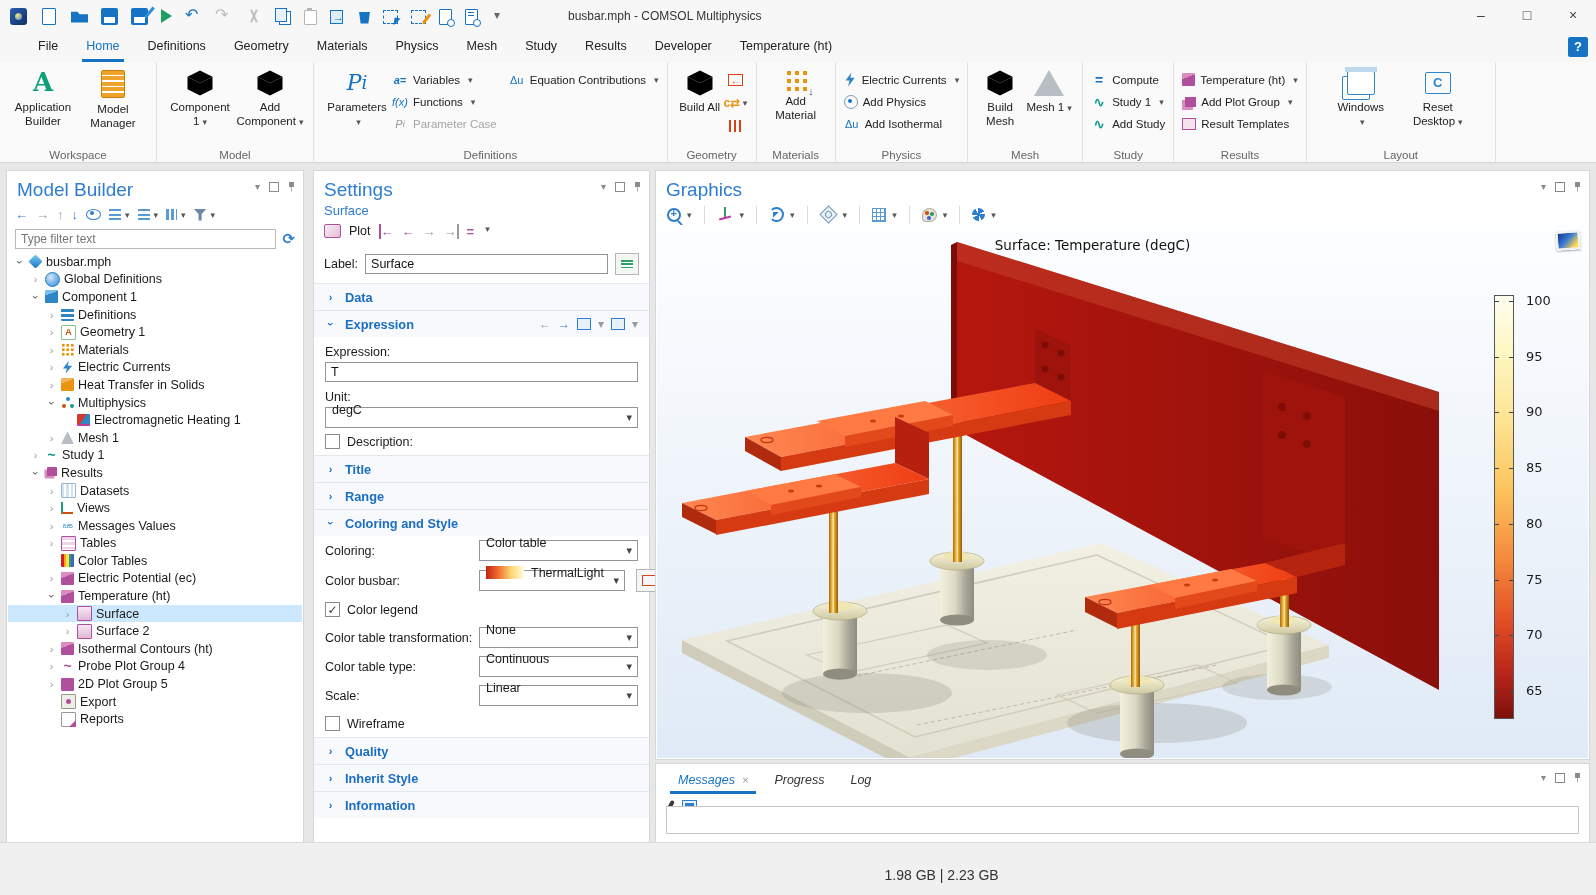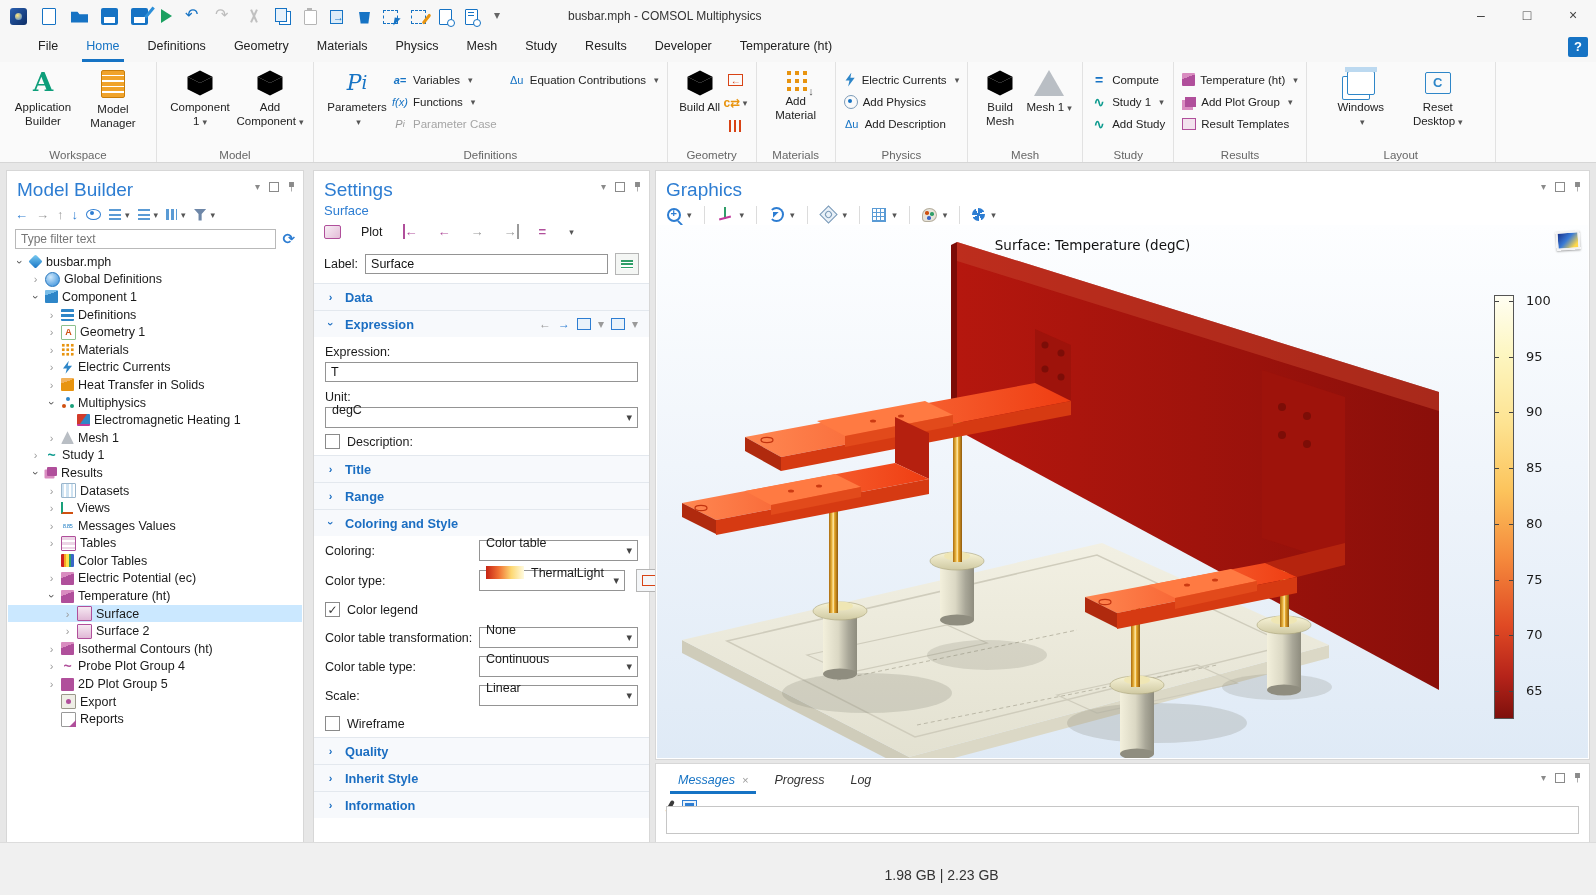--- a/index.html
+++ b/index.html
@@ -146,21 +146,21 @@
   .ic-surface{border:1px solid #b04f9b;background:linear-gradient(#f6e9f2,#e0b8d6);}
   .ic-probe::after{content:"~";color:#b04f9b;font-weight:bold;font-size:14px;}
   .ic-plot2d{background:#b04f9b;}
   .ic-export{border:1px solid #9a988a;background:#efeee6;}
   .ic-export::after{content:"";width:5px;height:5px;border-radius:50%;background:#b04f9b;position:absolute;left:3.5px;top:3.5px;}
   .ic-report{background:#fff;border:1px solid #999;}
   .ic-report::after{content:"";position:absolute;right:-1px;bottom:-1px;width:0;height:0;border-bottom:7px solid #b04f9b;border-left:7px solid transparent;}
 
   
   .st-sub{color:#2d7dd2;font-size:13px;padding:0 10px 2px 10px;}
-  .pt-row{display:flex;align-items:center;gap:20px;padding:4px 10px 6px 10px;font-size:12.5px;}
+  .pt-row{display:flex;gap:8px;padding:4px 10px 6px 10px;font-size:12.5px;}
   .pt-ic{width:15px;height:12px;border:1.5px solid #b04f9b;border-radius:2px;background:linear-gradient(135deg,#f8eef5,#e3bcd7);}
   .pt-a{font-size:13px;font-weight:bold;}
   .pm{color:#b04f9b;} .pg{color:#9a9a9a;}
   .bL{border-left:2px solid #b04f9b;padding-left:0px;}
   .bR{border-right:2px solid #9a9a9a;padding-right:0px;}
   .labelrow{display:flex;align-items:center;gap:7px;padding:8px 10px 8px 10px;}
   .tinput{height:20px;border:1px solid #949494;font-size:12.5px;padding:0 5px;flex:1;box-sizing:border-box;outline:none;background:#fff;color:#111;}
   .notebtn{width:22px;height:20px;border:1px solid #b5b5b5;background:#f4f6f4;display:flex;align-items:center;justify-content:center;flex:none;}
   .notebtn span{width:12px;height:9px;background:repeating-linear-gradient(#2f9e68 0 1.6px,#fff 1.6px 3.4px);display:block;}
   .sect{height:26px;display:flex;align-items:center;gap:9px;padding:0 11px;color:#1b6ec2;font-weight:bold;font-size:12.8px;
@@ -377,21 +377,21 @@
             <span class="gicon gi-ec"></span>
             <span>Electric Currents</span>
             <span class="caret">▾</span>
           </div>
         <div class="rsm">
             <span class="gicon gi-atom"></span>
             <span>Add Physics</span>
           </div>
         <div class="rsm">
             <span class="gicon gi-du">Δu</span>
-            <span>Add Description</span>
+            <span>Add Isothermal</span>
           </div>
       </div>
       <div class="rgname">Physics</div>
     </div>
     <div class="rgroup">
       <div class="rbig" style="width:48px">
         <svg class="ricon cube cube-gray">
             <use href="#cube3d"></use>
           </svg>
         <span>Build Mesh</span>
@@ -701,21 +701,21 @@
           <span class="tw open">›</span>
           <span>Coloring and Style</span>
         </div>
       <div class="frow">
         <span class="flab">Coloring:</span>
         <div class="combo">
             <span>Color table</span>
           </div>
       </div>
       <div class="frow">
-        <span class="flab">Color type:</span>
+        <span class="flab">Color busbar:</span>
         <div class="combo">
             <span class="swatch"></span>
             <span>ThermalLight</span>
           </div>
         <span class="xtrabtn">
             <span></span>
           </span>
       </div>
       <div class="cbrow">
         <span class="cb on"></span>

